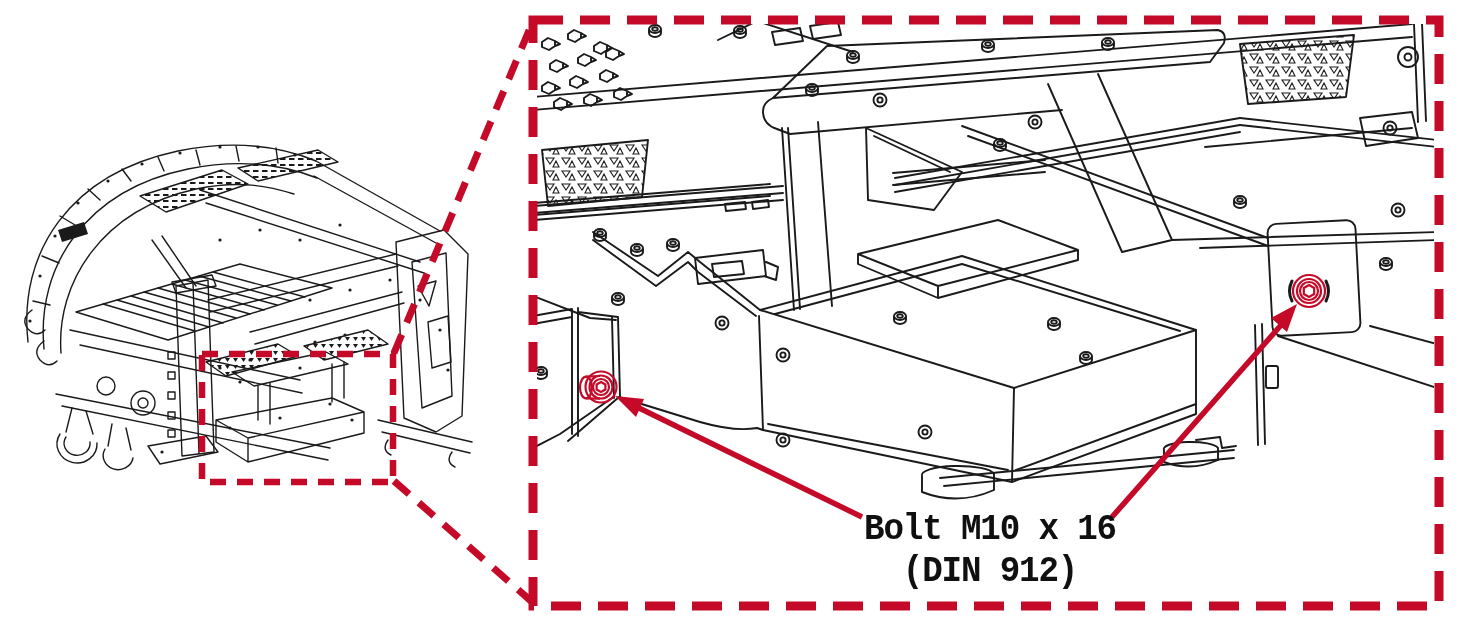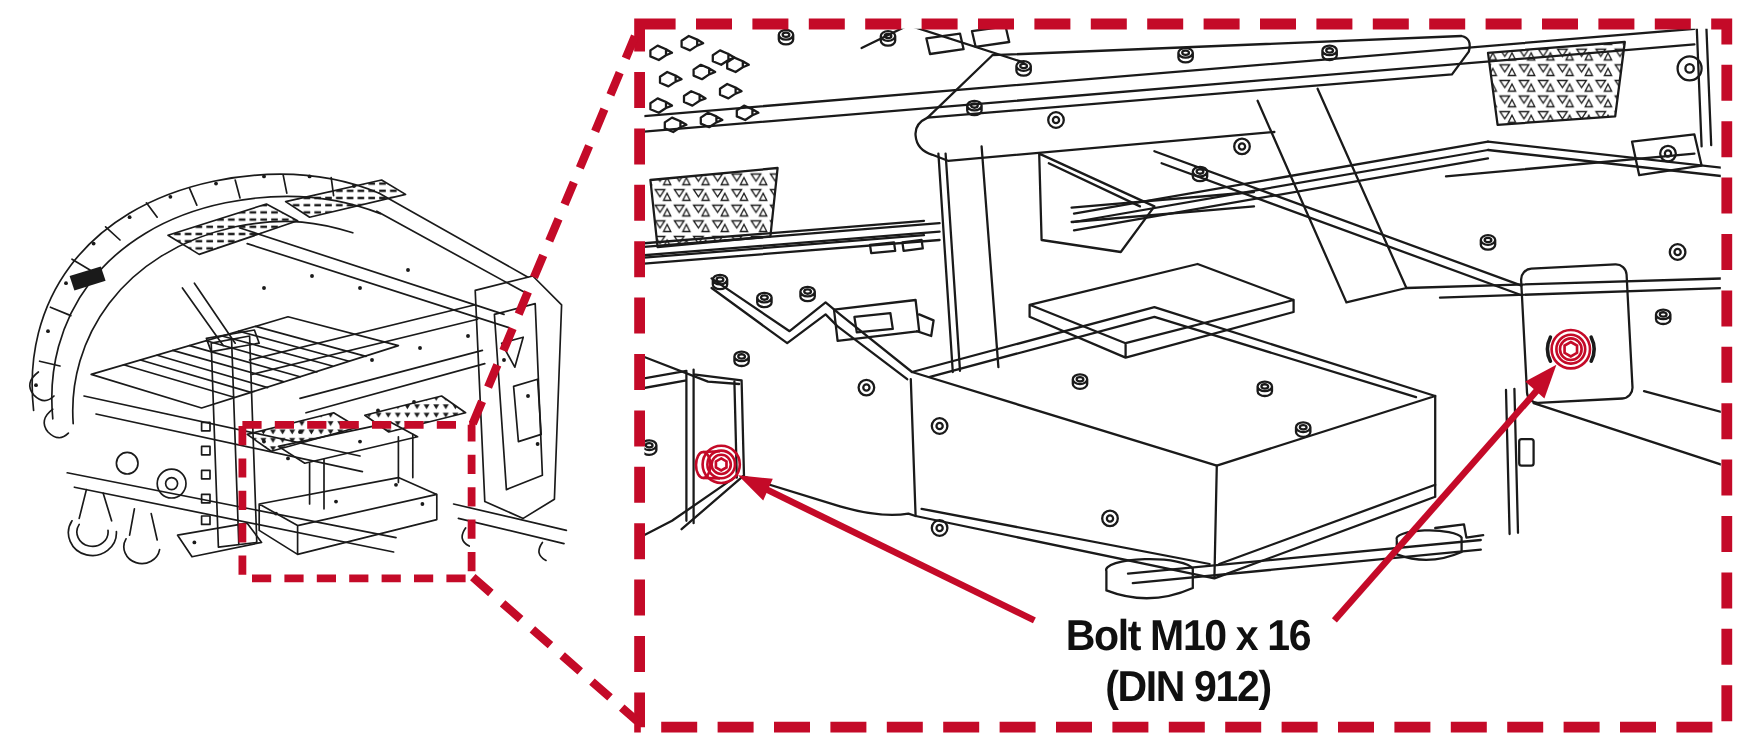--- a/index.html
+++ b/index.html
@@ -1,18 +1,18 @@
 <!DOCTYPE html>
 <html style="--accent: #C40A28; --ink: #1a1a1a; --bg: #ffffff;"><head>
 <meta charset="utf-8">
 <style>
   :root{ --accent:#C40A28; --ink:#1a1a1a; --bg:#ffffff; }
   html,body{margin:0;padding:0;background:var(--bg);}
   .stage{position:relative;width:1460px;height:624px;background:var(--bg);overflow:hidden;
-         font-family:Liberation Sans, sans-serif;}
+         font-family:Liberation Mono, monospace;}
   .stage svg{position:absolute;left:0;top:0;display:block;}
   .ink{stroke:var(--ink);}
   .ink-fill{fill:var(--ink);}
   .red-stroke{stroke:var(--accent);}
   .red-fill{fill:var(--accent);}
   .callout-label{position:absolute;left:990px;top:509px;transform:translateX(-50%) scaleX(.95);
     transform-origin:center top;text-align:center;font-weight:700;font-size:36px;line-height:42px;
     letter-spacing:-1.2px;color:#101010;white-space:nowrap;}
 </style>
 </head>

